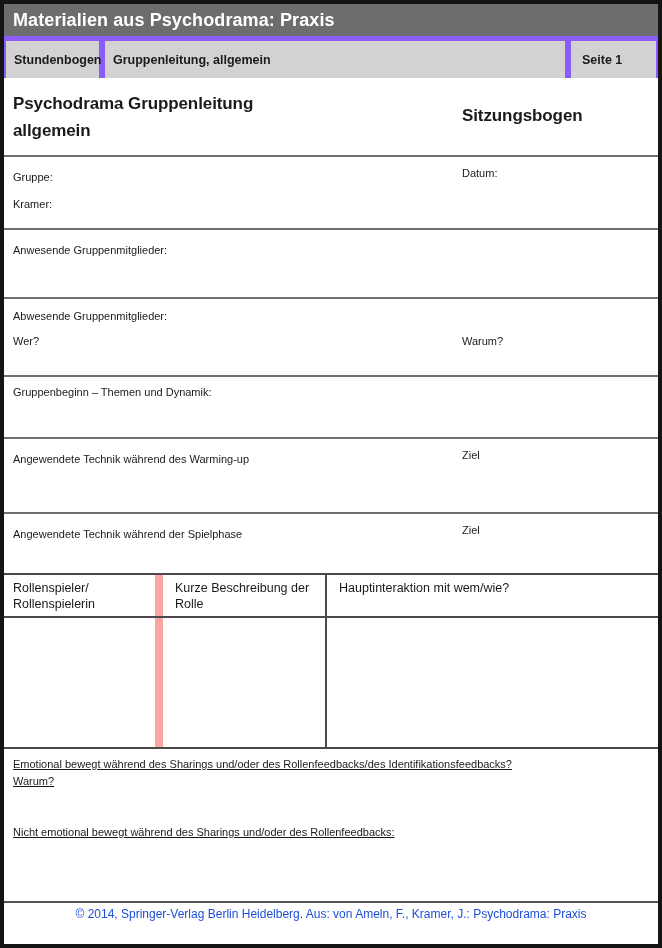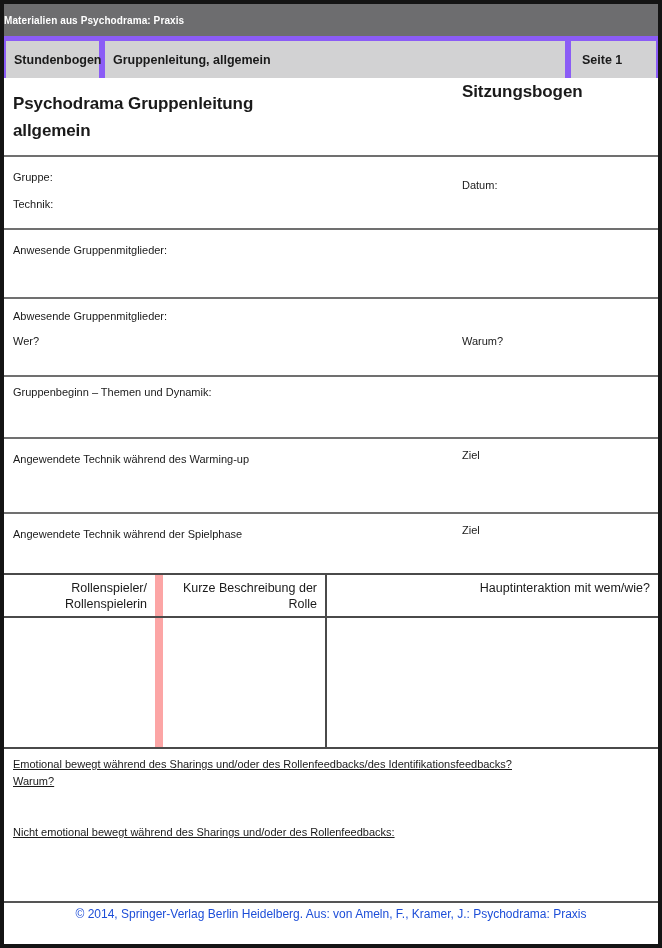--- a/index.html
+++ b/index.html
@@ -14,22 +14,23 @@
     position: relative;
     overflow: hidden;
   }
 
   
   .topbar {
     height: 32px;
     background: #6d6d6f;
     color: #ffffff;
     font-weight: bold;
-    font-size: 10px;
+    font-size: 18px;
     display: flex; align-items: center;
+    padding-left: 9px;
     letter-spacing: 0.1px;
   }
 
   
   .tabsrow {
     height: 42px;
     padding: 5px 2px 0 2px;
     display: flex; gap: 6px;
     background: #8b5cf6;
   }
@@ -49,21 +50,21 @@
   
   .titlerow {
     height: 77px;
     position: relative;
     padding: 12px 0 0 9px;
     font-weight: bold;
     font-size: 17px;
     line-height: 27px;
     letter-spacing: -0.1px;
   }
-  .title-right { position: absolute; left: 458px; top: 0; }
+  .title-right { position: absolute; left: 458px; top: 24px; }
 
   
   .sec {
     border-top: 2px solid #707070;
     position: relative;
     padding: 12px 9px 0 9px;
     font-size: 11px;
     line-height: 17px;
   }
   .rightcol { position: absolute; left: 458px; }
@@ -82,21 +83,21 @@
   .thead {
     height: 45px;
     display: flex;
     border-top: 2px solid #4a4a4a;
     border-bottom: 2px solid #4a4a4a;
   }
   .tbody { height: 131px; display: flex; border-bottom: 2px solid #4a4a4a; }
   .col1 { width: 151px; }
   .col2 { width: 170px; border-left: 8px solid #fca5a5; }
   .col3 { flex: 1; border-left: 2px solid #4a4a4a; }
-  .thead > div { padding: 5px 8px 0 9px; line-height: 16px; text-align: right; }
+  .thead > div { padding: 5px 8px 0 9px; line-height: 16px; }
   .col2.hcell, .col3.hcell { padding-left: 12px; }
 
   
   .sec-sharing { height: 152px; border-top: none; padding-top: 7px; text-decoration: underline; }
   .sec-sharing .nicht { margin-top: 34px; }
 
   
   .footer {
     height: 24px;
     border-top: 2px solid #555555;
@@ -127,22 +128,22 @@
   </div>
 
   <div class="titlerow">
     <div>Psychodrama Gruppenleitung</div>
     <div>allgemein</div>
     <div class="title-right">Sitzungsbogen</div>
   </div>
 
   <div class="sec sec-gruppe">
     <div class="line1">Gruppe:</div>
-    <div class="rightcol" style="top:20px;">Datum:</div>
-    <div class="line2">Technik:</div>
+    <div class="rightcol" style="top:8px;">Datum:</div>
+    <div class="line2">Kramer:</div>
   </div>
 
   <div class="sec sec-anwesende">
     <div>Anwesende Gruppenmitglieder:</div>
   </div>
 
   <div class="sec sec-abwesende">
     <div>Abwesende Gruppenmitglieder:</div>
     <div class="line2">Wer?</div>
     <div class="rightcol" style="top:34px;">Warum?</div>

